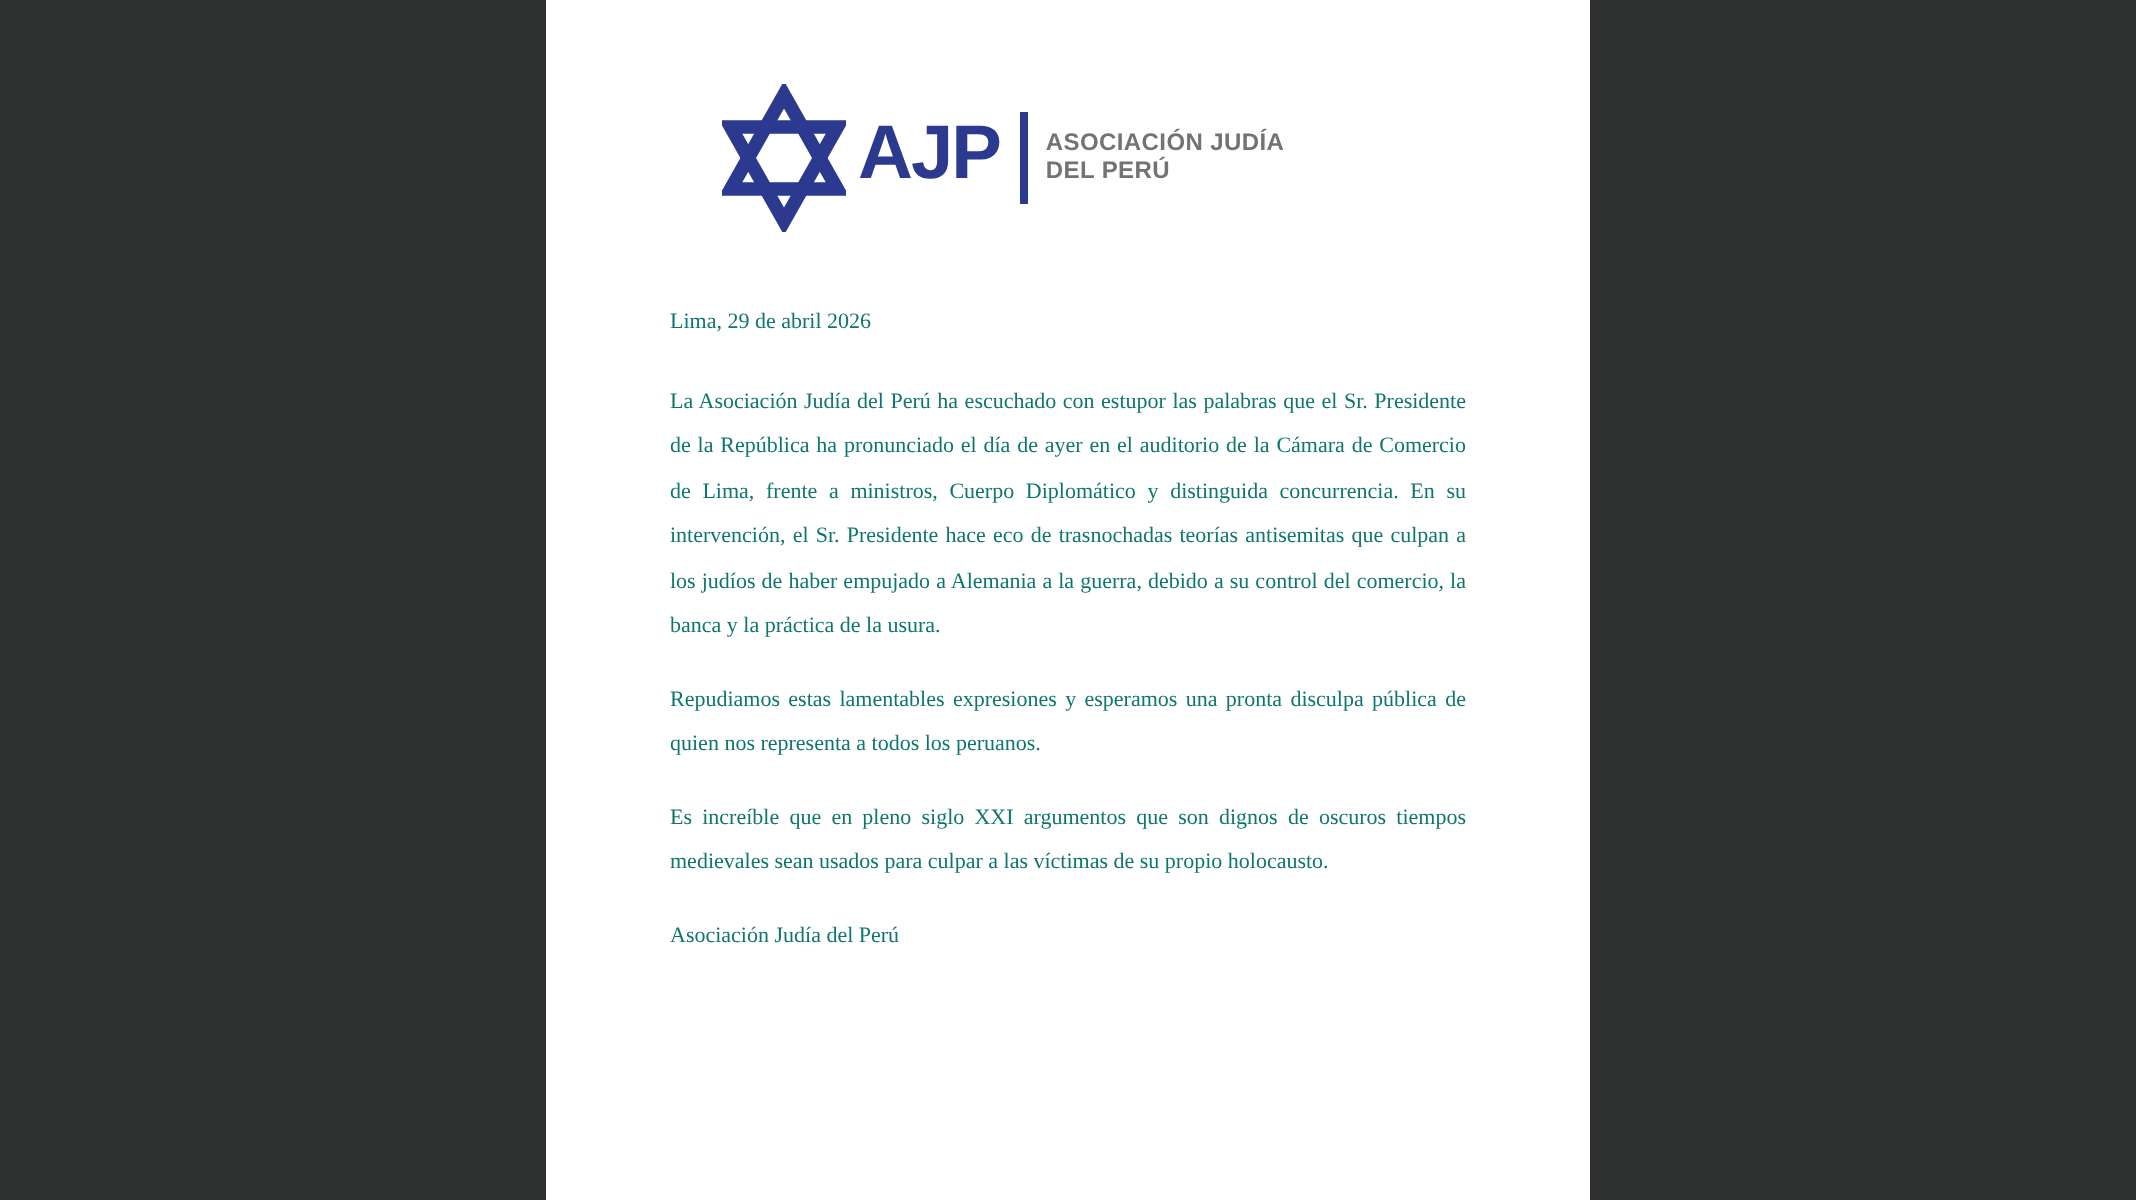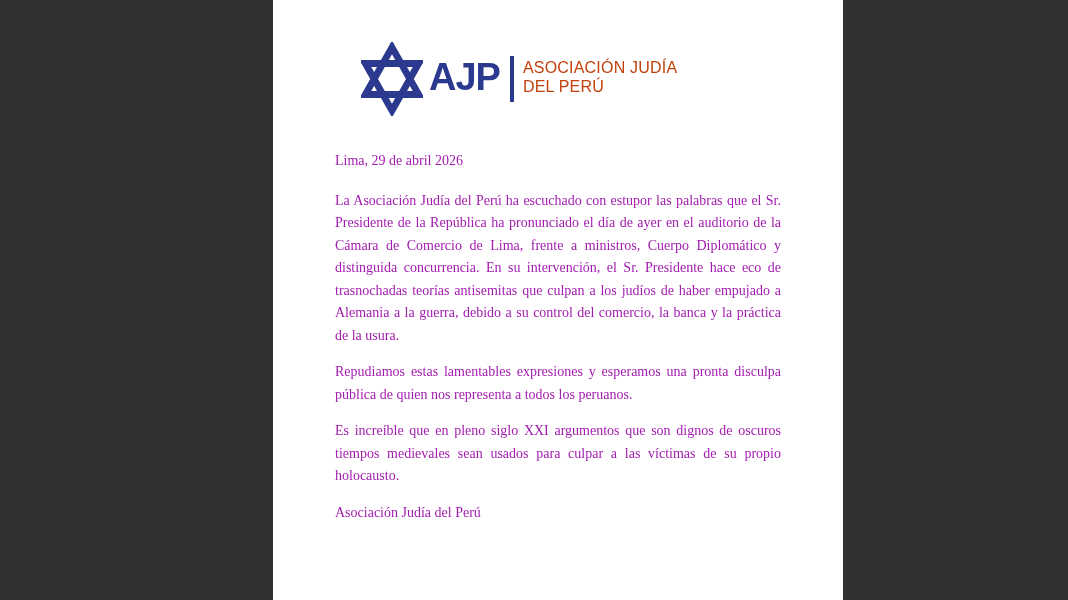--- a/index.html
+++ b/index.html
@@ -13,21 +13,21 @@
   .stage {
     position: relative;
     width: 1068px;
     height: 600px;
     background: #2f3030;
   }
   .paper {
     position: absolute;
     left: 273px;
     top: 0;
-    width: 570px;
+    width: 522px;
     height: 600px;
     background: #ffffff;
     padding: 42px 62px 0 62px;
   }
   
   .logo-row {
     display: flex;
     align-items: center;
     margin-left: 26px;
     height: 74px;
@@ -50,32 +50,32 @@
   }
   .logo-divider {
     width: 4px;
     height: 46px;
     background: #2b3a8f;
     margin: 0 9px 0 10px;
     flex: 0 0 auto;
   }
   .org-name {
     font-family: "Liberation Sans", sans-serif;
-    font-weight: 400;
-    color: #c2410c;
-    font-size: 16px;
+    font-weight: 700;
+    color: #737373;
+    font-size: 12px;
     line-height: 1.18;
     letter-spacing: 0.2px;
     padding-bottom: 2px;
   }
   
   .letter {
     margin-top: 34px;
-    color: #a21caf;
-    font-size: 14px;
+    color: #0f766e;
+    font-size: 11px;
     line-height: 22.5px;
   }
   .dateline { margin-bottom: 17px; }
   .letter p.body-par {
     text-align: justify;
     margin-bottom: 14px;
   }
   .signature { margin-top: 8px; }
 </style>
 </head>

